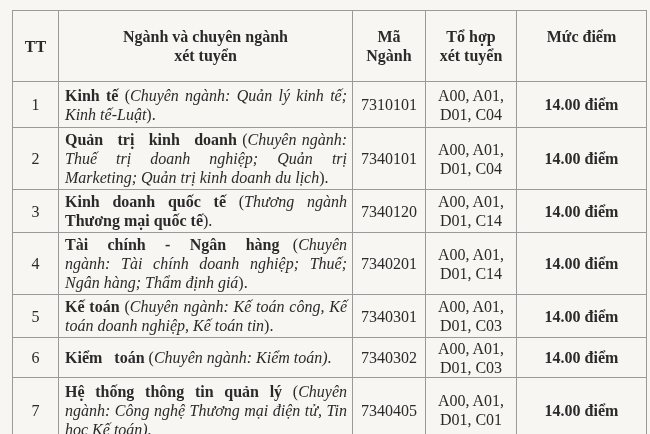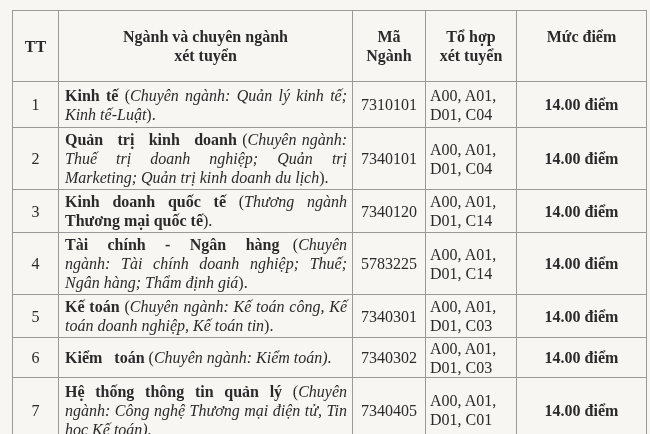--- a/index.html
+++ b/index.html
@@ -30,21 +30,21 @@
   th { font-weight: bold; text-align: center; padding: 16px 4px; vertical-align: top; }
   th.tt { vertical-align: middle; }
   col.c-tt { width: 46px; }
   col.c-name { width: 294px; }
   col.c-code { width: 73px; }
   col.c-combo { width: 91px; }
   col.c-score { width: 130px; }
   td.tt { text-align: center; }
   td.name { text-align: justify; padding: 2px 5px 2px 6px; }
   td.code { text-align: center; margin-left: 21px; }
-  td.combo { text-align: left; padding: 0 4px; }
+  td.combo { text-align: center; padding: 0 4px; }
   td.score { text-align: center; font-weight: bold; margin-left: 28px; }
   .major { font-weight: bold; }
   .spec { font-style: italic; }
   .spec.plain { font-style: normal; font-weight: bold; }
   .bottom-cut {
     position: absolute; left: 20px; top: 425px; font-size: 16px;
     font-style: italic; font-weight: bold; color: #555; opacity: .4; white-space: nowrap;
     height: 9px; overflow: hidden;
   }
 </style>
@@ -101,21 +101,21 @@
       <td class="tt">3</td>
       <td class="name"><span class="major">Kinh doanh quốc tế</span><span> (</span><span class="spec">Thương ngành</span><span class="spec plain"> Thương mại quốc tế</span><span>).</span></td>
       <td class="code">7340120</td>
       <td class="combo"><span>A00, A01,</span><br><span>D01, C14</span></td>
       <td class="score">14.00 điểm</td>
     </tr>
 
     <tr style="height:60px">
       <td class="tt">4</td>
       <td class="name"><span class="major" style="word-spacing:6px">Tài chính - Ngân hàng</span><span> (</span><span class="spec">Chuyên ngành:  Tài chính doanh nghiệp; Thuế; Ngân hàng; Thẩm định giá</span><span>).</span></td>
-      <td class="code">5783225</td>
+      <td class="code">7340201</td>
       <td class="combo"><span>A00, A01,</span><br><span>D01, C14</span></td>
       <td class="score">14.00 điểm</td>
     </tr>
 
     <tr style="height:43px">
       <td class="tt">5</td>
       <td class="name"><span class="major">Kế toán</span><span> (</span><span class="spec">Chuyên ngành: Kế toán công, Kế toán doanh nghiệp, Kế toán tin</span><span>).</span></td>
       <td class="code">7340301</td>
       <td class="combo"><span>A00, A01,</span><br><span>D01, C03</span></td>
       <td class="score">14.00 điểm</td>

